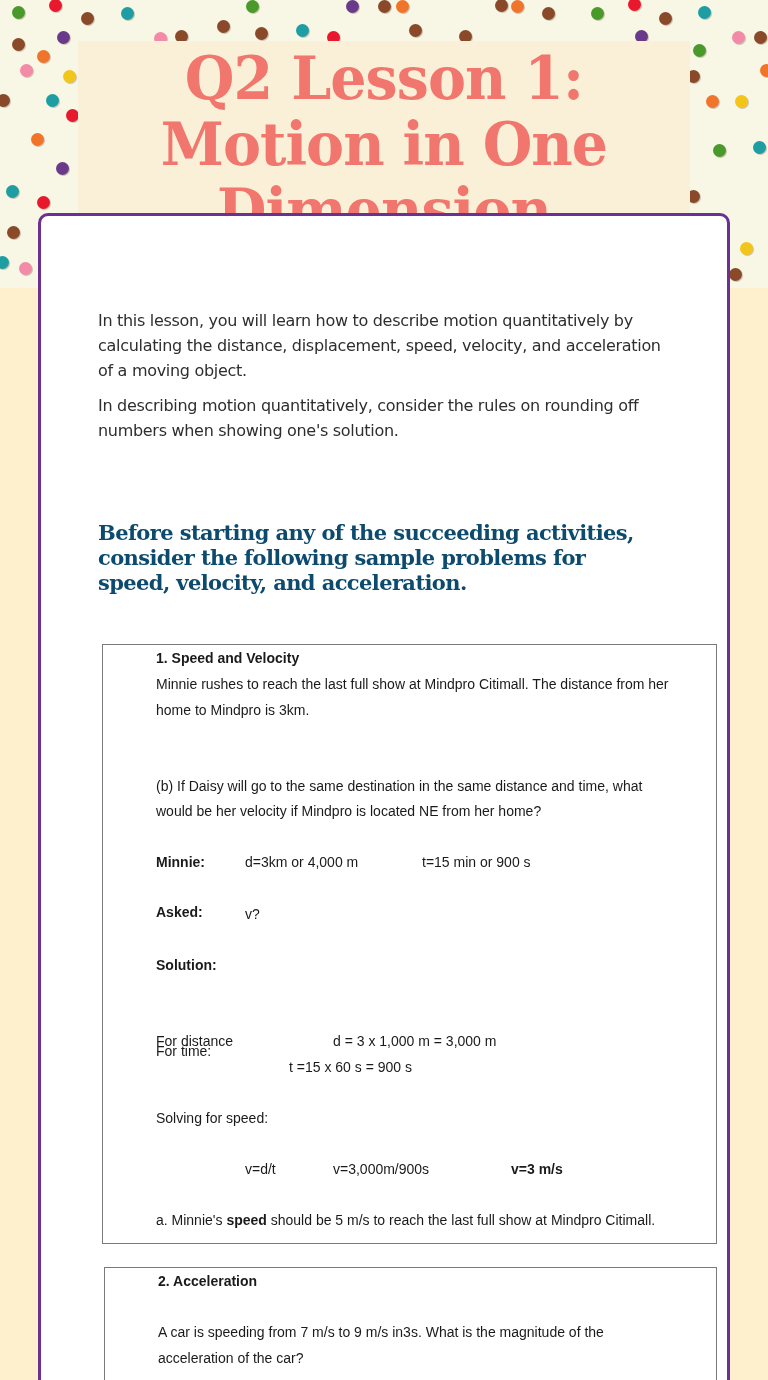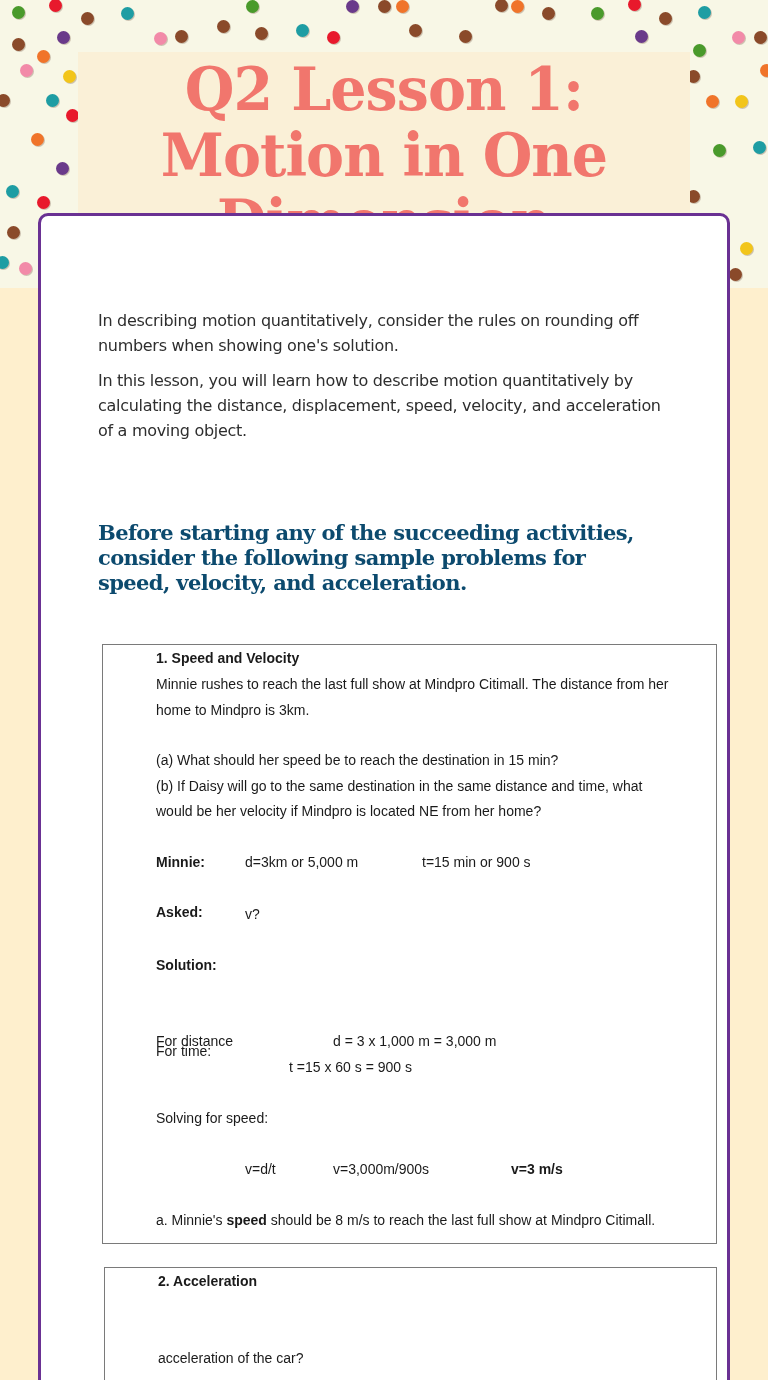--- a/index.html
+++ b/index.html
@@ -16,21 +16,20 @@
   }
   .dot {
     position: absolute; width: 13px; height: 13px; border-radius: 50%;
     box-shadow: 1px 1px 0 rgba(80,40,20,0.25);
   }
   .title-panel {
     position: absolute; left: 78px; top: 41px; width: 612px; height: 180px;
     background: #faf0d7;
     overflow: hidden;
     text-align: center;
-    margin-top: 11px;
   }
   .title-text {
     font-family: "DejaVu Serif", serif;
     font-weight: 900;
     color: #f1766d;
     font-size: 60px;
     line-height: 66px;
     letter-spacing: -1px;
     padding-top: 4px;
     transform: scaleX(0.95);
@@ -124,54 +123,54 @@
 <div class="title-panel">
   <div class="title-text">
     <div>Q2 Lesson 1:</div>
     <div>Motion in One</div>
     <div>Dimension</div>
   </div>
 </div>
 
 <div class="card">
   <div class="intro">
+    <p>In this lesson, you will learn how to describe motion quantitatively by calculating the distance, displacement, speed, velocity, and acceleration of a moving object.</p>
     <p>In describing motion quantitatively, consider the rules on rounding off numbers when showing one's solution.</p>
-    <p>In this lesson, you will learn how to describe motion quantitatively by calculating the distance, displacement, speed, velocity, and acceleration of a moving object.</p>
   </div>
 
   <div class="sub-heading">Before starting any of the succeeding activities, consider the following sample problems for speed, velocity, and acceleration.</div>
 
   <div class="problem-box box1">
     <div class="line b" style="left:53px; top:5px;">1.  Speed and Velocity</div>
     <div class="line" style="left:53px; top:31px;">Minnie rushes to reach the last full show at Mindpro Citimall. The distance from her</div>
     <div class="line" style="left:53px; top:57px;">home to Mindpro is 3km.</div>
-    <div class="line" style="left:53px; top:107px;">(a) What should her speed be to reach the destination in 15 min?</div>
     <div class="line" style="left:53px; top:133px;">(b) If Daisy will go to the same destination in the same distance and time, what</div>
     <div class="line" style="left:53px; top:158px;text-align:right;">would be her velocity if Mindpro is located NE from her home?</div>
 
     <div class="line b" style="left:53px; top:209px;">Minnie:</div>
-    <div class="line" style="left:142px; top:209px;">d=3km or 5,000 m</div>
+    <div class="line" style="left:142px; top:209px;">d=3km or 4,000 m</div>
     <div class="line" style="left:319px; top:209px;">t=15 min or 900 s</div>
 
     <div class="line b" style="left:53px; top:259px;">Asked:</div>
     <div class="line" style="left:142px; top:261px;">v?</div>
 
     <div class="line b" style="left:53px; top:312px;">Solution:</div>
 
     <div class="line" style="left:53px; top:388px;">For distance</div>
     <div class="line" style="left:230px; top:388px;">d = 3 x 1,000 m = 3,000 m</div>
     <div class="line" style="left:53px; top:398px;">For time:</div>
     <div class="line" style="left:186px; top:414px;">t =15 x 60 s = 900 s</div>
 
     <div class="line" style="left:53px; top:465px;">Solving for speed:</div>
 
     <div class="line" style="left:142px; top:516px;">v=d/t</div>
     <div class="line" style="left:230px; top:516px;">v=3,000m/900s</div>
     <div class="line b" style="left:408px; top:516px;">v=3 m/s</div>
 
-    <div class="line" style="left:53px; top:567px;"><span>a. Minnie's </span><span class="b">speed</span><span> should be 8 m/s to reach the last full show at Mindpro Citimall.</span></div>
+    <div class="line" style="left:53px; top:567px;"><span>a. Minnie's </span><span class="b">speed</span><span> should be 5 m/s to reach the last full show at Mindpro Citimall.</span></div>
   </div>
 
   <div class="problem-box box2">
     <div class="line b" style="left:53px; top:5px;text-align:center;">2. Acceleration</div>
+    <div class="line" style="left:53px; top:56px;">A car is speeding from 7 m/s to 9 m/s in3s. What is the magnitude of the</div>
     <div class="line" style="left:53px; top:82px;">acceleration of the car?</div>
   </div>
 </div>
 
 </body></html>

